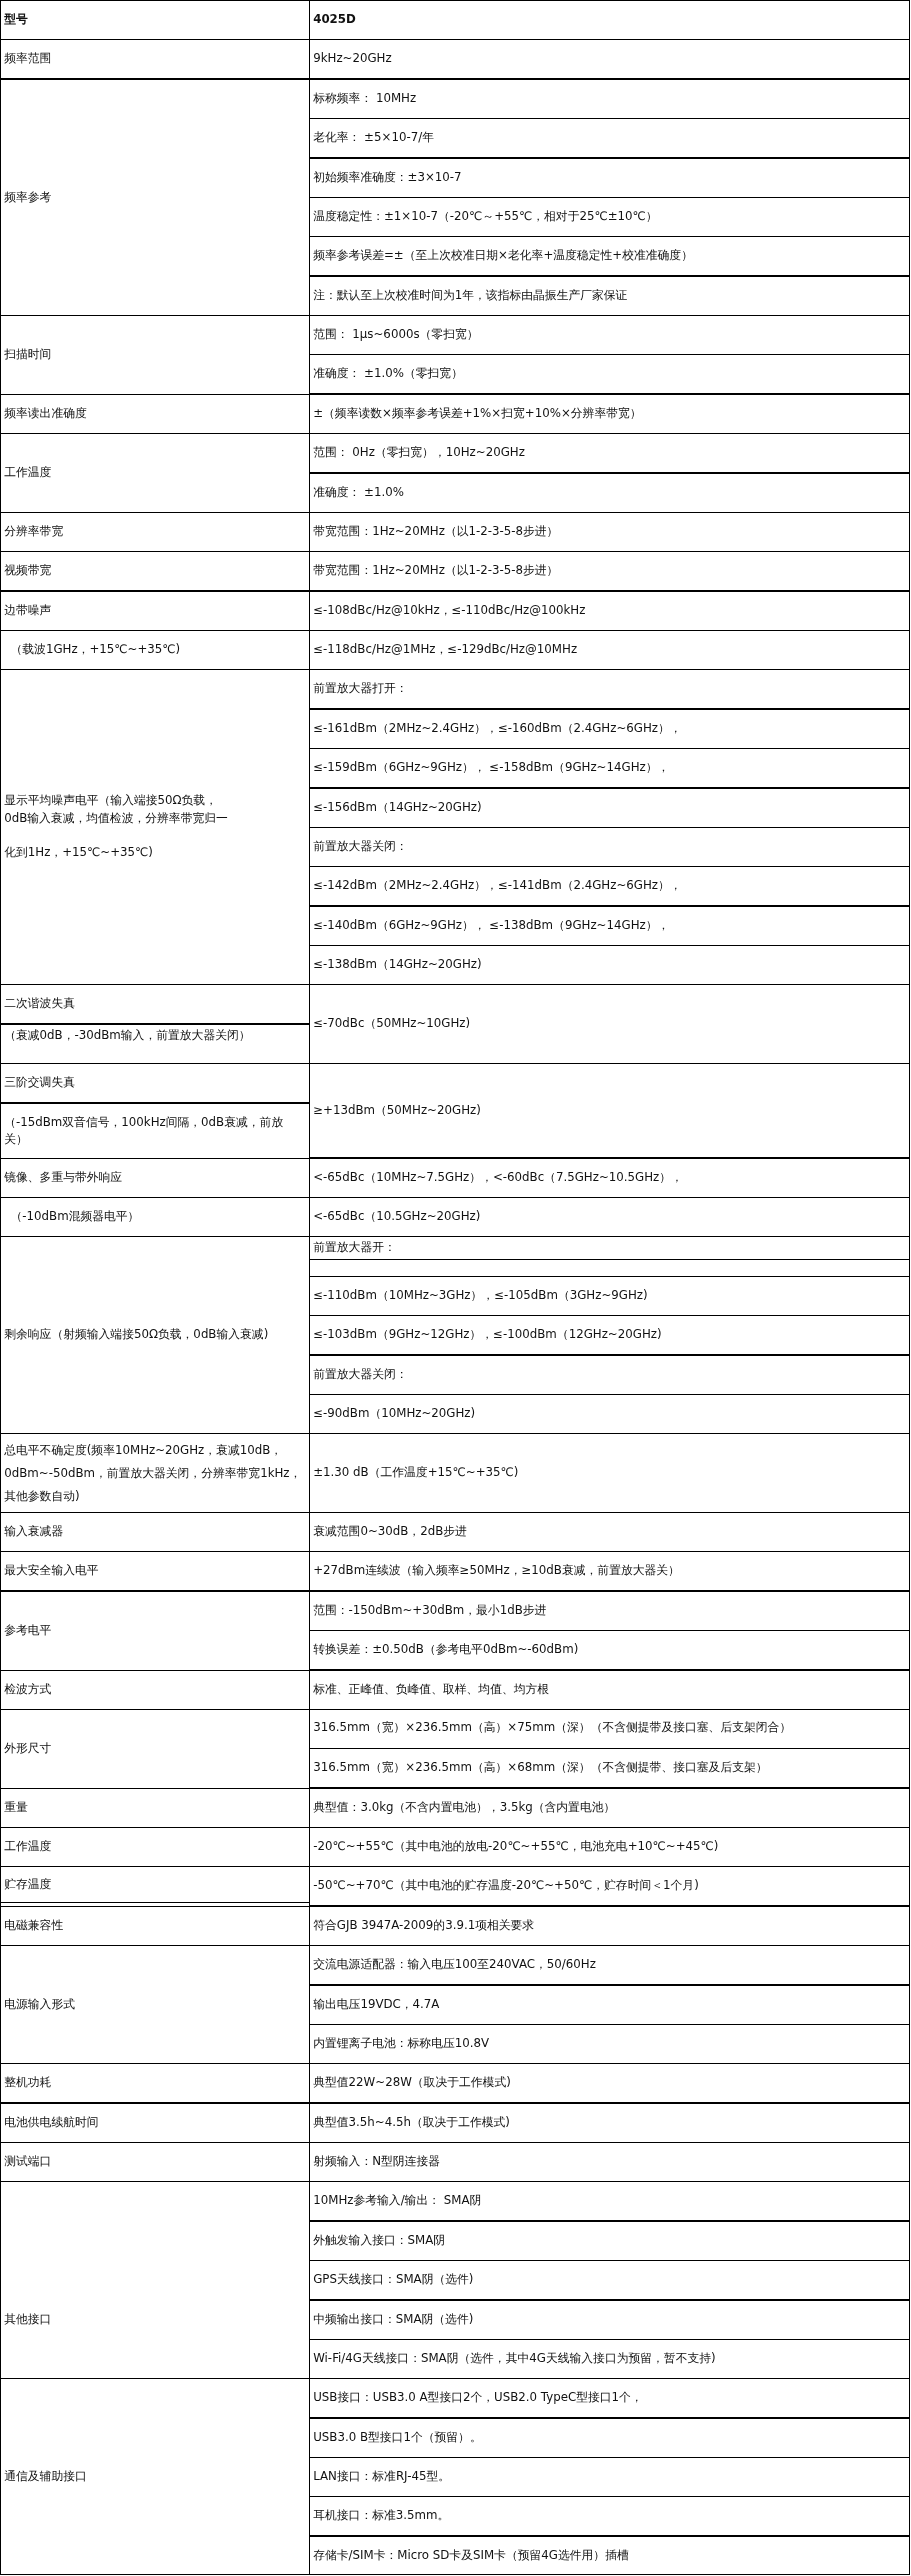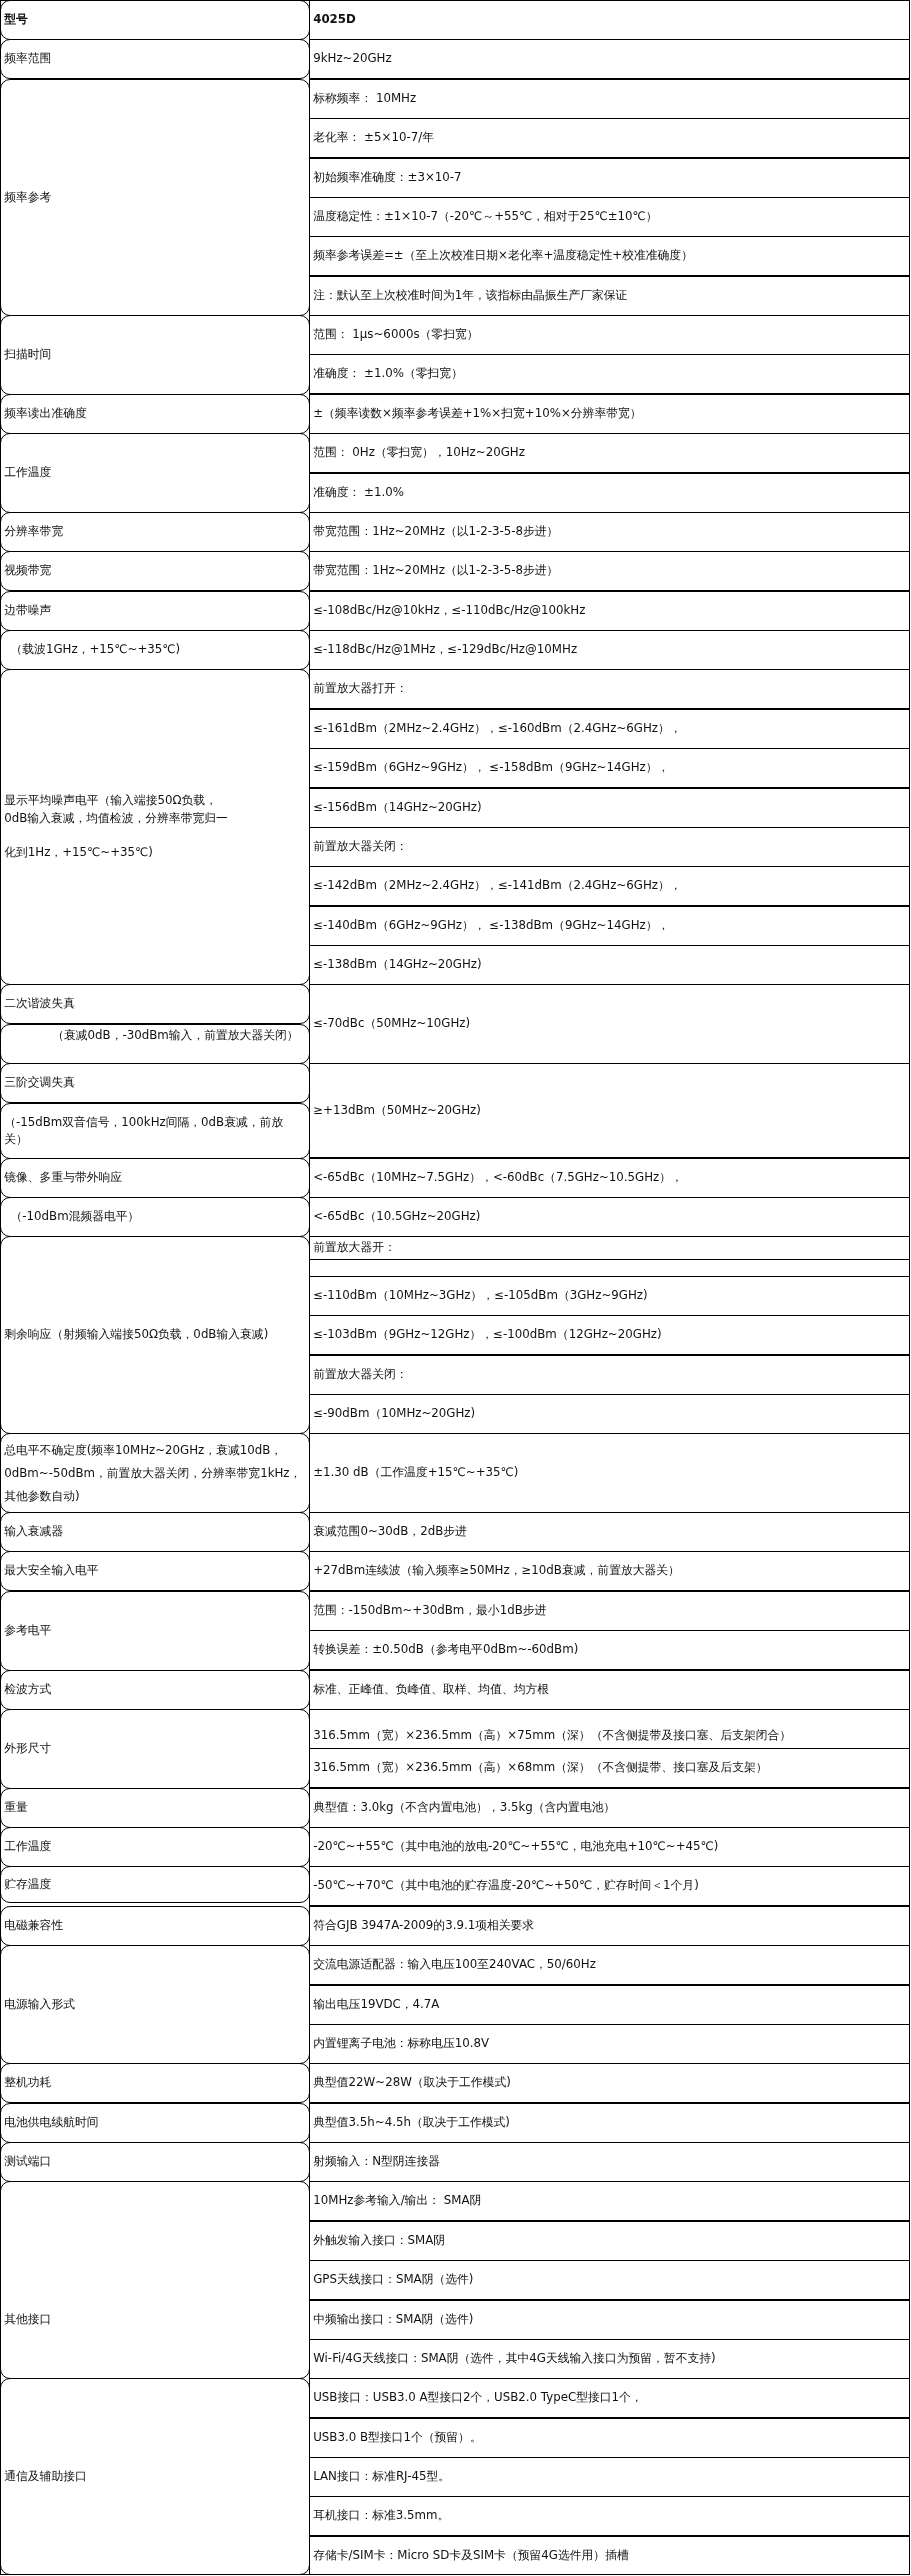--- a/index.html
+++ b/index.html
@@ -2,28 +2,28 @@
 <html style="font-size:12.6px"><head>
 <meta charset="utf-8">
 <style>
   html, body { margin: 0; padding: 0; background: #ffffff; }
   body { width: 911px; height: 2576px; position: relative; overflow: hidden;
          font-family: "DejaVu Sans", "Liberation Sans", sans-serif; color: #111; }
   #spec-table { position: absolute; left: 0; top: 0; width: 910px; }
   .cell { position: absolute; box-sizing: border-box; border: 0.8px solid #000;
           display: flex; align-items: center; padding: 0 3.2px; font-size: 11.8px;
           line-height: 17.3px; overflow: hidden; white-space: normal; }
-  .cell.left { left: 0; width: 310px; border-radius: 10px; }
+  .cell.left { left: 0; width: 310px; }
   .cell.right { left: 309px; width: 601px; }
   .cell.bold { font-weight: bold; }
   .cell .txt { display: block; }
   .gap-line { display: block; height: 17.3px; }
   .outer { position: absolute; left: 0; top: 0; width: 910px; height: 2575px;
            box-sizing: border-box; border: 0.8px solid #000; pointer-events: none; }
-  .clip .txt { margin-top: 12.6px; margin-left: 48px; }
+  .clip .txt { margin-top: 12.6px; }
 </style>
 </head>
 <body>
 
 <div id="spec-table">
 
   <div class="cell left bold" style="top:0;height:40px">
       <span class="txt">型号</span>
     </div>
   <div class="cell right bold" style="top:0;height:40px">
@@ -235,21 +235,21 @@
       <span class="txt">检波方式</span>
     </div>
   <div class="cell right" style="top:1670px;height:40px">
       <span class="txt">标准、正峰值、负峰值、取样、均值、均方根</span>
     </div>
 
   <div class="cell left" style="top:1709px;height:80px">
       <span class="txt">外形尺寸</span>
     </div>
   <div class="cell right" style="top:1709px;height:40px;align-items:flex-start">
-      <span class="txt" style="margin-top:17px">316.5mm（宽）×236.5mm（高）×75mm（深）（不含侧提带及接口塞、后支架闭合）</span>
+      <span class="txt" style="margin-top:9px">316.5mm（宽）×236.5mm（高）×75mm（深）（不含侧提带及接口塞、后支架闭合）</span>
     </div>
   <div class="cell right" style="top:1748px;height:40px">
       <span class="txt">316.5mm（宽）×236.5mm（高）×68mm（深）（不含侧提带、接口塞及后支架）</span>
     </div>
 
   <div class="cell left" style="top:1788px;height:40px">
       <span class="txt">重量</span>
     </div>
   <div class="cell right" style="top:1788px;height:40px">
       <span class="txt">典型值：3.0kg（不含内置电池），3.5kg（含内置电池）</span>

